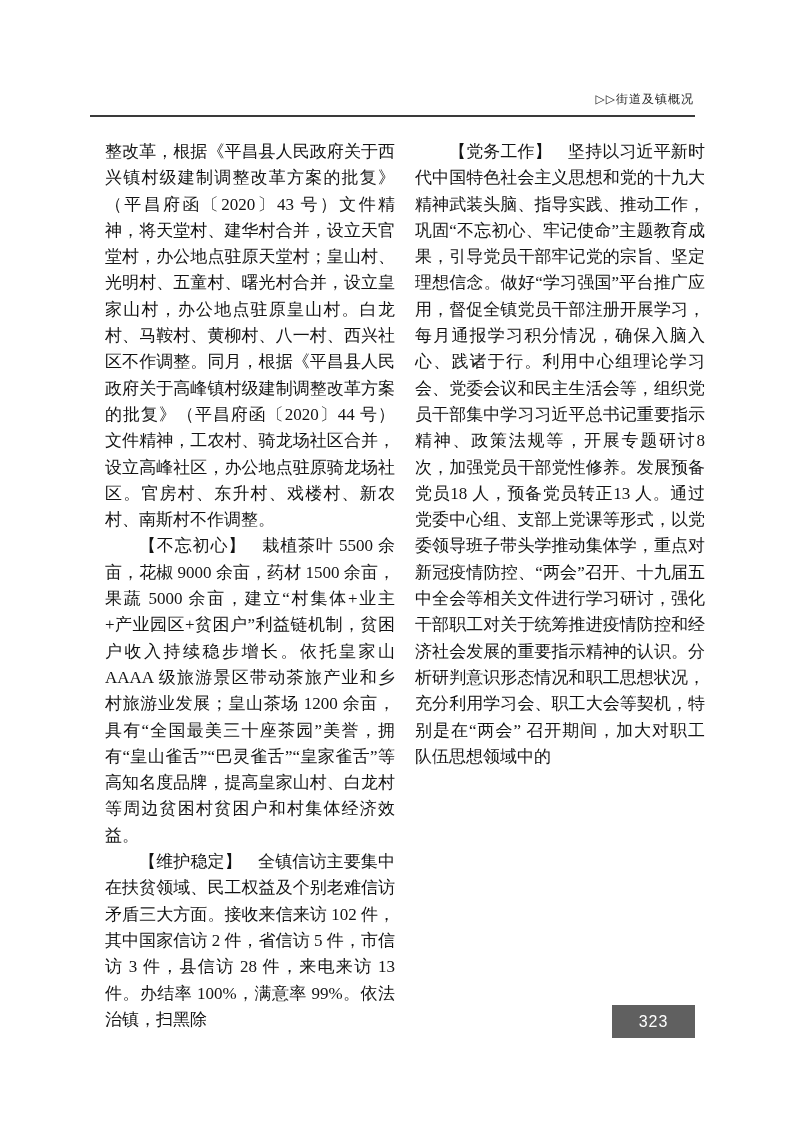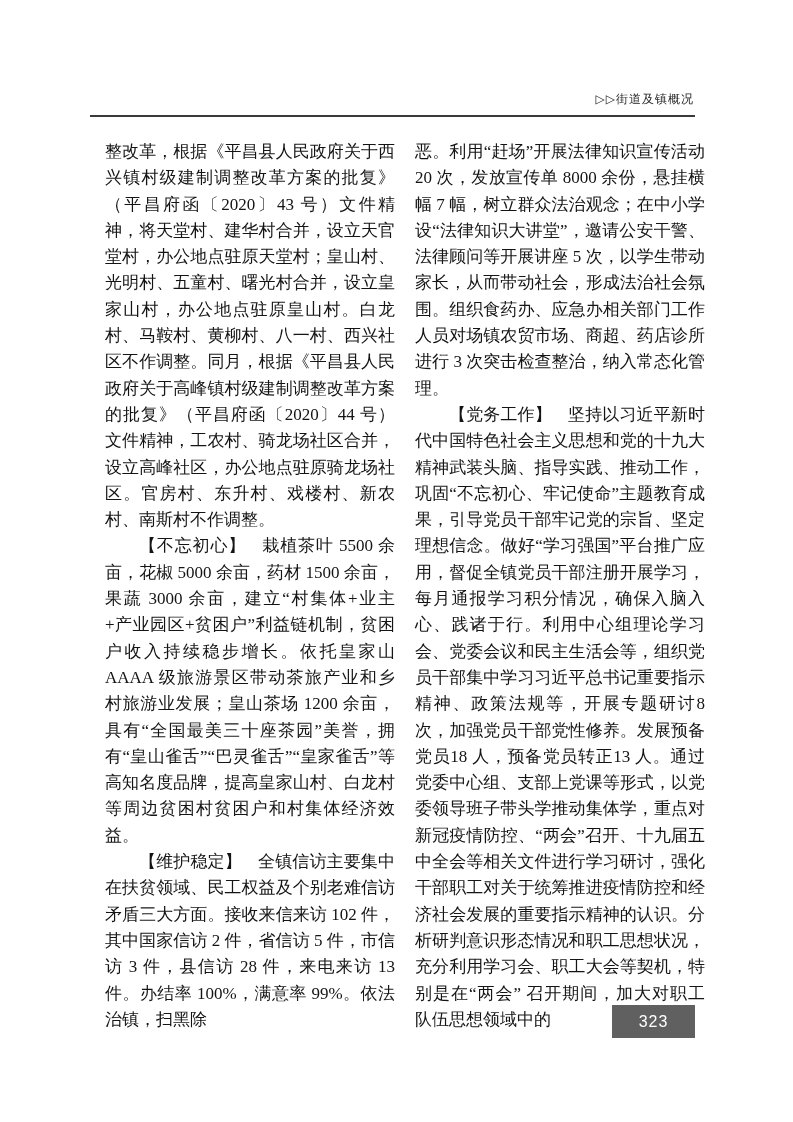--- a/index.html
+++ b/index.html
@@ -80,26 +80,25 @@
 <div class="page">
 
   <div class="header-title">▷▷街道及镇概况</div>
 
   <div class="header-rule"></div>
 
   <div class="content">
 
     <div class="col">
       <p class="cont"><span>整改革，根据《平昌县人民政府关于西兴镇村级建制调整改革方案的批复》（平昌府函〔2020〕43 号）文件精神，将天堂村、建华村合并，设立天官堂村，办公地点驻原天堂村；皇山村、光明村、五童村、曙光村合并，设立皇家山村，办公地点驻原皇山村。白龙村、马鞍村、黄柳村、八一村、西兴社区不作调整。同月，根据《平昌县人民政府关于高峰镇村级建制调整改革方案的批复》（平昌府函〔2020〕44 号）文件精神，工农村、骑龙场社区合并，设立高峰社区，办公地点驻原骑龙场社区。官房村、东升村、戏楼村、新农村、南斯村不作调整。</span></p>
-      <p><span class="sec-head">【不忘初心】</span><span>栽植茶叶 5500 余亩，花椒 5000 余亩，药材 1500 余亩，果蔬 3000 余亩，建立“村集体+业主+产业园区+贫困户”利益链机制，贫困户收入持续稳步增长。依托皇家山 AAAA 级旅游景区带动茶旅产业和乡村旅游业发展；皇山茶场 1200 余亩，具有“全国最美三十座茶园”美誉，拥有“皇山雀舌”“巴灵雀舌”“皇家雀舌”等高知名度品牌，提高皇家山村、白龙村等周边贫困村贫困户和村集体经济效益。</span></p>
+      <p><span class="sec-head">【不忘初心】</span><span>栽植茶叶 5500 余亩，花椒 9000 余亩，药材 1500 余亩，果蔬 5000 余亩，建立“村集体+业主+产业园区+贫困户”利益链机制，贫困户收入持续稳步增长。依托皇家山 AAAA 级旅游景区带动茶旅产业和乡村旅游业发展；皇山茶场 1200 余亩，具有“全国最美三十座茶园”美誉，拥有“皇山雀舌”“巴灵雀舌”“皇家雀舌”等高知名度品牌，提高皇家山村、白龙村等周边贫困村贫困户和村集体经济效益。</span></p>
       <p><span class="sec-head">【维护稳定】</span><span>全镇信访主要集中在扶贫领域、民工权益及个别老难信访矛盾三大方面。接收来信来访 102 件，其中国家信访 2 件，省信访 5 件，市信访 3 件，县信访 28 件，来电来访 13 件。办结率 100%，满意率 99%。依法治镇，扫黑除</span></p>
     </div>
 
     <div class="col">
-      <p class="cont"><span>恶。利用“赶场”开展法律知识宣传活动 20 次，发放宣传单 8000 余份，悬挂横幅 7 幅，树立群众法治观念；在中小学设“法律知识大讲堂”，邀请公安干警、法律顾问等开展讲座 5 次，以学生带动家长，从而带动社会，形成法治社会氛围。组织食药办、应急办相关部门工作人员对场镇农贸市场、商超、药店诊所进行 3 次突击检查整治，纳入常态化管理。</span></p>
       <p><span class="sec-head">【党务工作】</span><span>坚持以习近平新时代中国特色社会主义思想和党的十九大精神武装头脑、指导实践、推动工作，巩固“不忘初心、牢记使命”主题教育成果，引导党员干部牢记党的宗旨、坚定理想信念。做好“学习强国”平台推广应用，督促全镇党员干部注册开展学习，每月通报学习积分情况，确保入脑入心、践诸于行。利用中心组理论学习会、党委会议和民主生活会等，组织党员干部集中学习习近平总书记重要指示精神、政策法规等，开展专题研讨8 次，加强党员干部党性修养。发展预备党员18 人，预备党员转正13 人。通过党委中心组、支部上党课等形式，以党委领导班子带头学推动集体学，重点对新冠疫情防控、“两会”召开、十九届五中全会等相关文件进行学习研讨，强化干部职工对关于统筹推进疫情防控和经济社会发展的重要指示精神的认识。分析研判意识形态情况和职工思想状况，充分利用学习会、职工大会等契机，特别是在“两会” 召开期间，加大对职工队伍思想领域中的</span></p>
     </div>
 
   </div>
 
   <div class="page-badge">
       <span>323</span>
     </div>
 
 </div>

